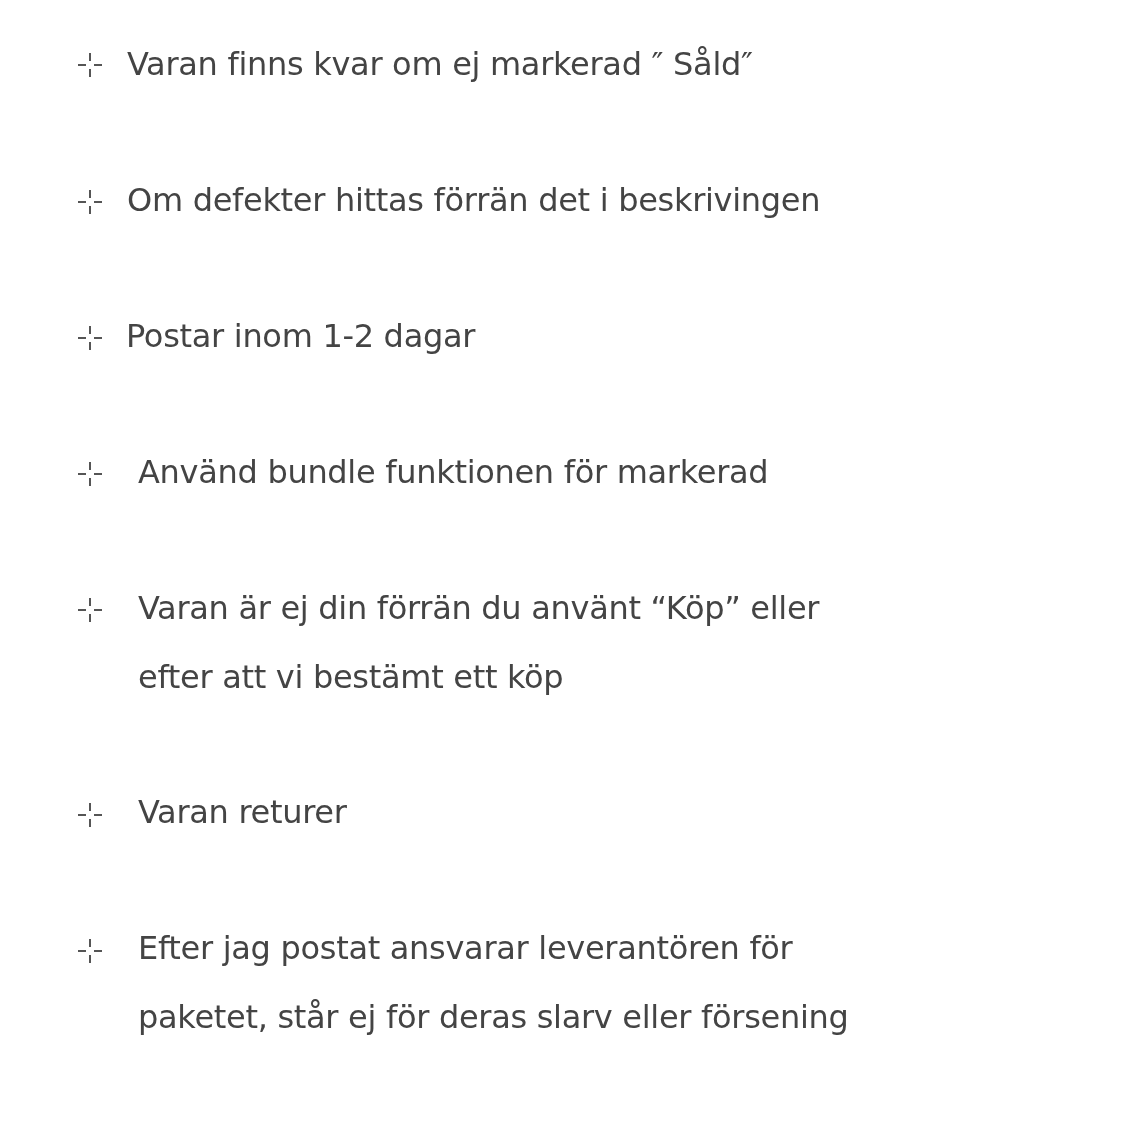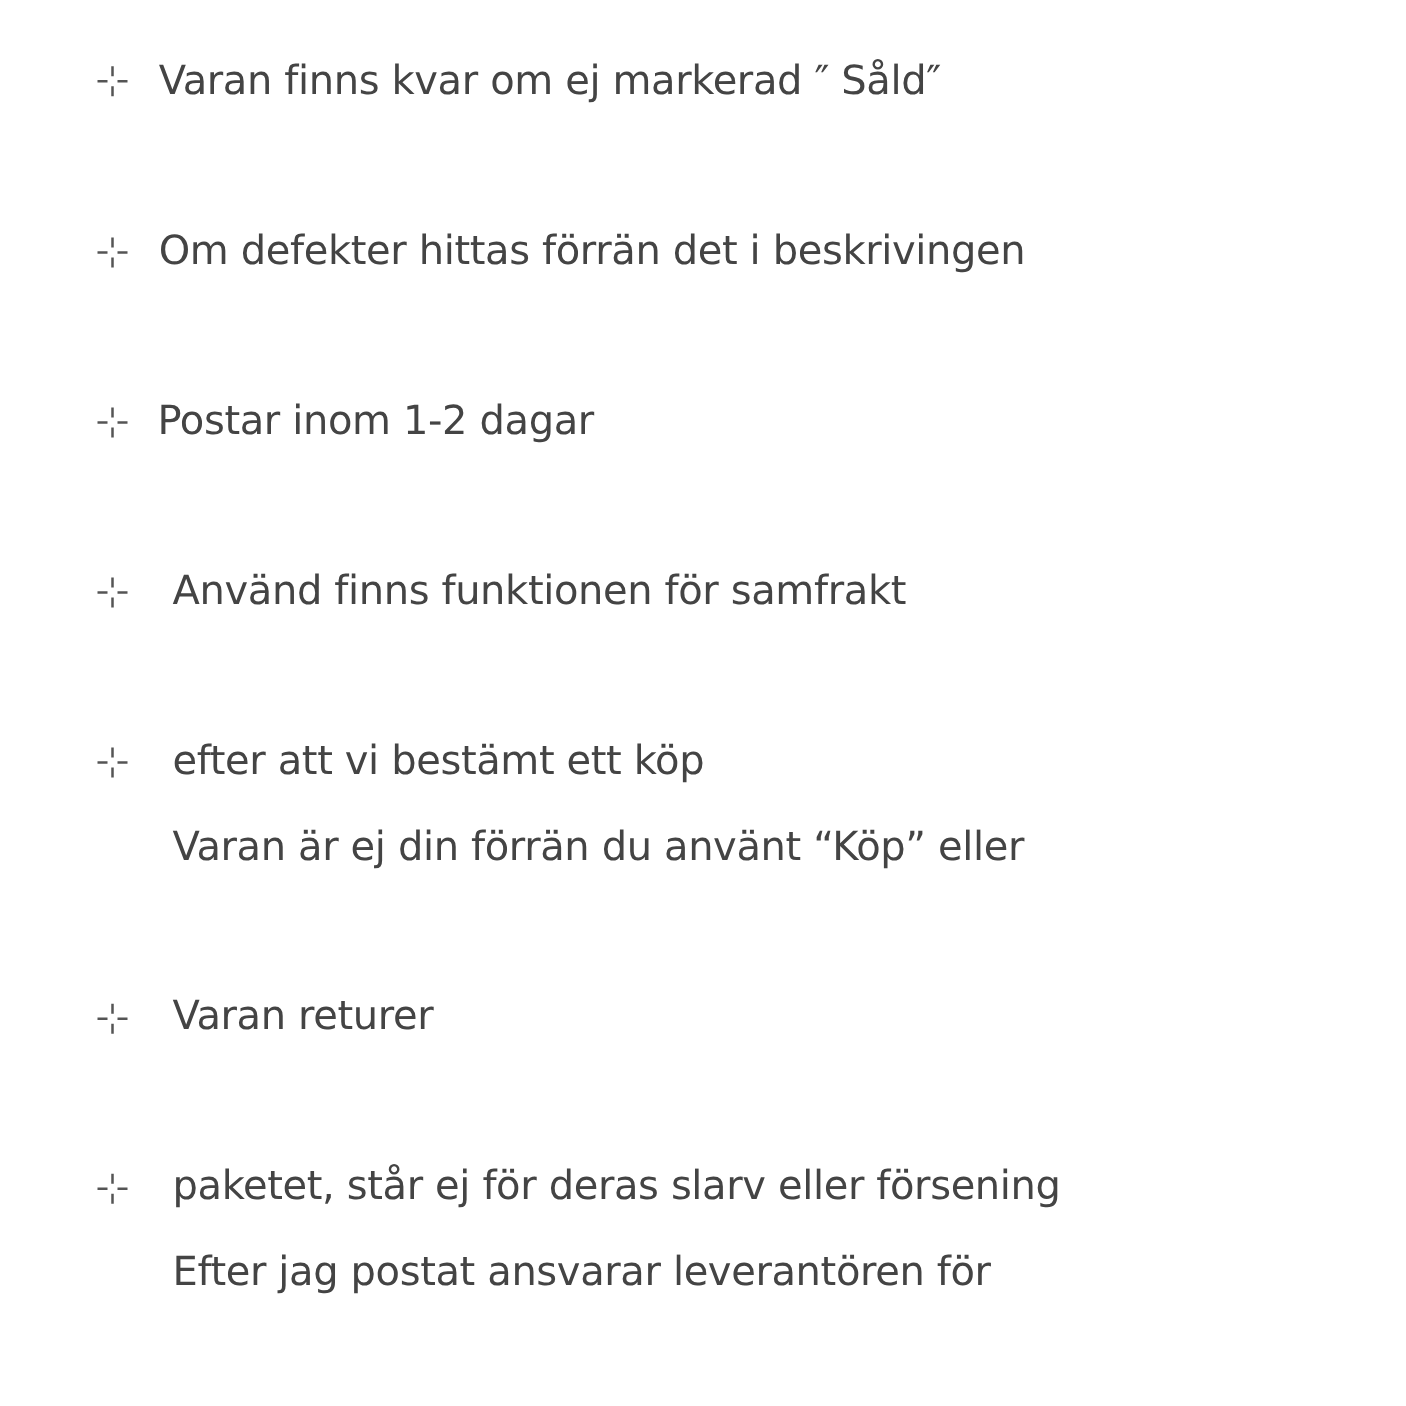--- a/index.html
+++ b/index.html
@@ -93,38 +93,38 @@
       <svg width="26" height="26" viewBox="0 0 26 26">
           <g stroke="#555" stroke-width="2">
             <line x1="13" y1="1" x2="13" y2="9"></line>
             <line x1="13" y1="17" x2="13" y2="25"></line>
             <line x1="1" y1="13" x2="9" y2="13"></line>
             <line x1="17" y1="13" x2="25" y2="13"></line>
           </g>
         </svg>
     </span>
     <div class="text" style="left:138px; top:438px;">
-      <div>Använd finns funktionen för samfrakt</div>
+      <div>Använd bundle funktionen för markerad</div>
     </div>
   </div>
 
   <div class="item" style="top:0;">
     <span class="bullet" style="top:597px;">
       <svg width="26" height="26" viewBox="0 0 26 26">
           <g stroke="#555" stroke-width="2">
             <line x1="13" y1="1" x2="13" y2="9"></line>
             <line x1="13" y1="17" x2="13" y2="25"></line>
             <line x1="1" y1="13" x2="9" y2="13"></line>
             <line x1="17" y1="13" x2="25" y2="13"></line>
           </g>
         </svg>
     </span>
     <div class="text" style="left:138px; top:574px;">
+      <div>Varan är ej din förrän du använt “Köp” eller</div>
       <div>efter att vi bestämt ett köp</div>
-      <div>Varan är ej din förrän du använt “Köp” eller</div>
     </div>
   </div>
 
   <div class="item" style="top:0;">
     <span class="bullet" style="top:802px;">
       <svg width="26" height="26" viewBox="0 0 26 26">
           <g stroke="#555" stroke-width="2">
             <line x1="13" y1="1" x2="13" y2="9"></line>
             <line x1="13" y1="17" x2="13" y2="25"></line>
             <line x1="1" y1="13" x2="9" y2="13"></line>
@@ -142,18 +142,18 @@
       <svg width="26" height="26" viewBox="0 0 26 26">
           <g stroke="#555" stroke-width="2">
             <line x1="13" y1="1" x2="13" y2="9"></line>
             <line x1="13" y1="17" x2="13" y2="25"></line>
             <line x1="1" y1="13" x2="9" y2="13"></line>
             <line x1="17" y1="13" x2="25" y2="13"></line>
           </g>
         </svg>
     </span>
     <div class="text" style="left:138px; top:914px;">
+      <div>Efter jag postat ansvarar leverantören för</div>
       <div>paketet, står ej för deras slarv eller försening</div>
-      <div>Efter jag postat ansvarar leverantören för</div>
     </div>
   </div>
 
 </div>
 
 </body></html>

